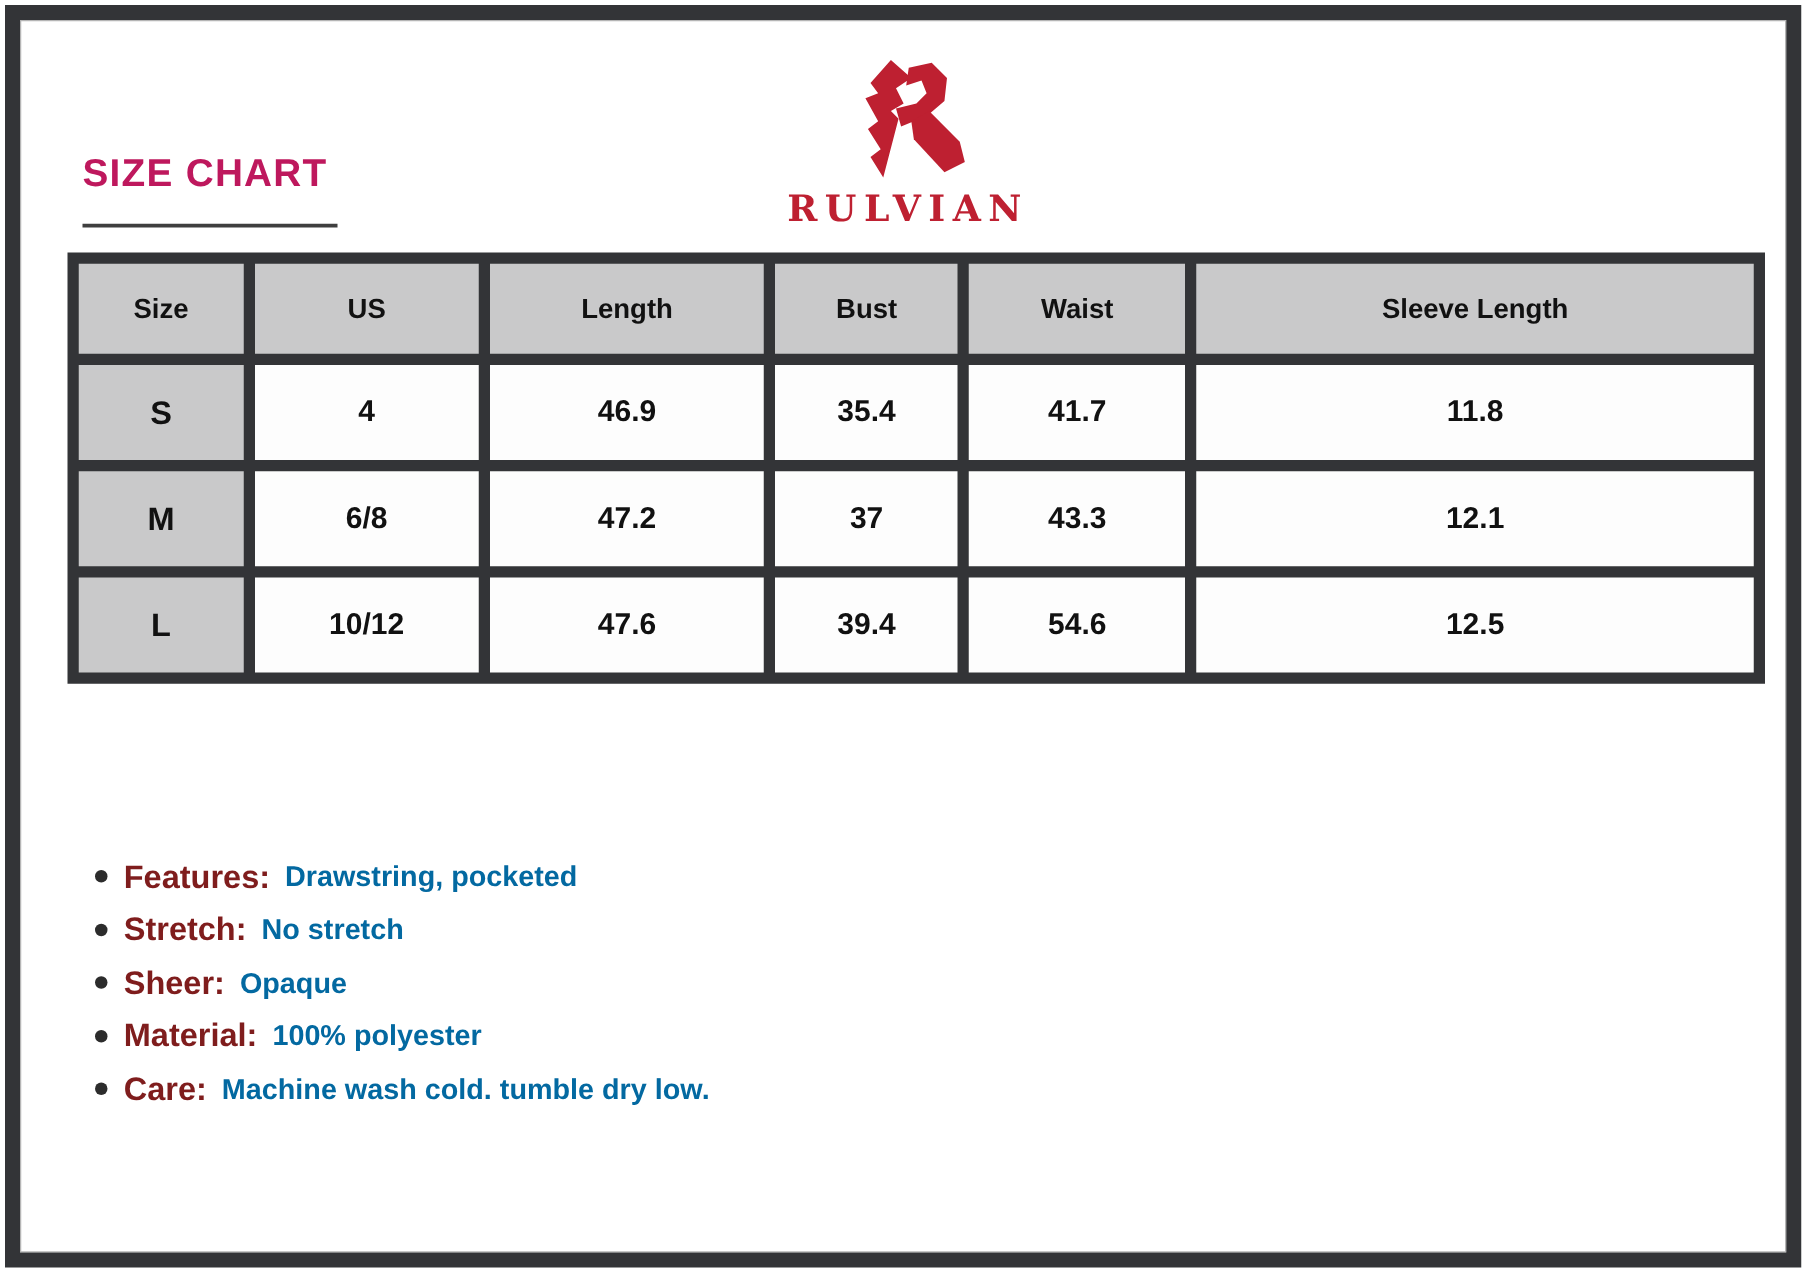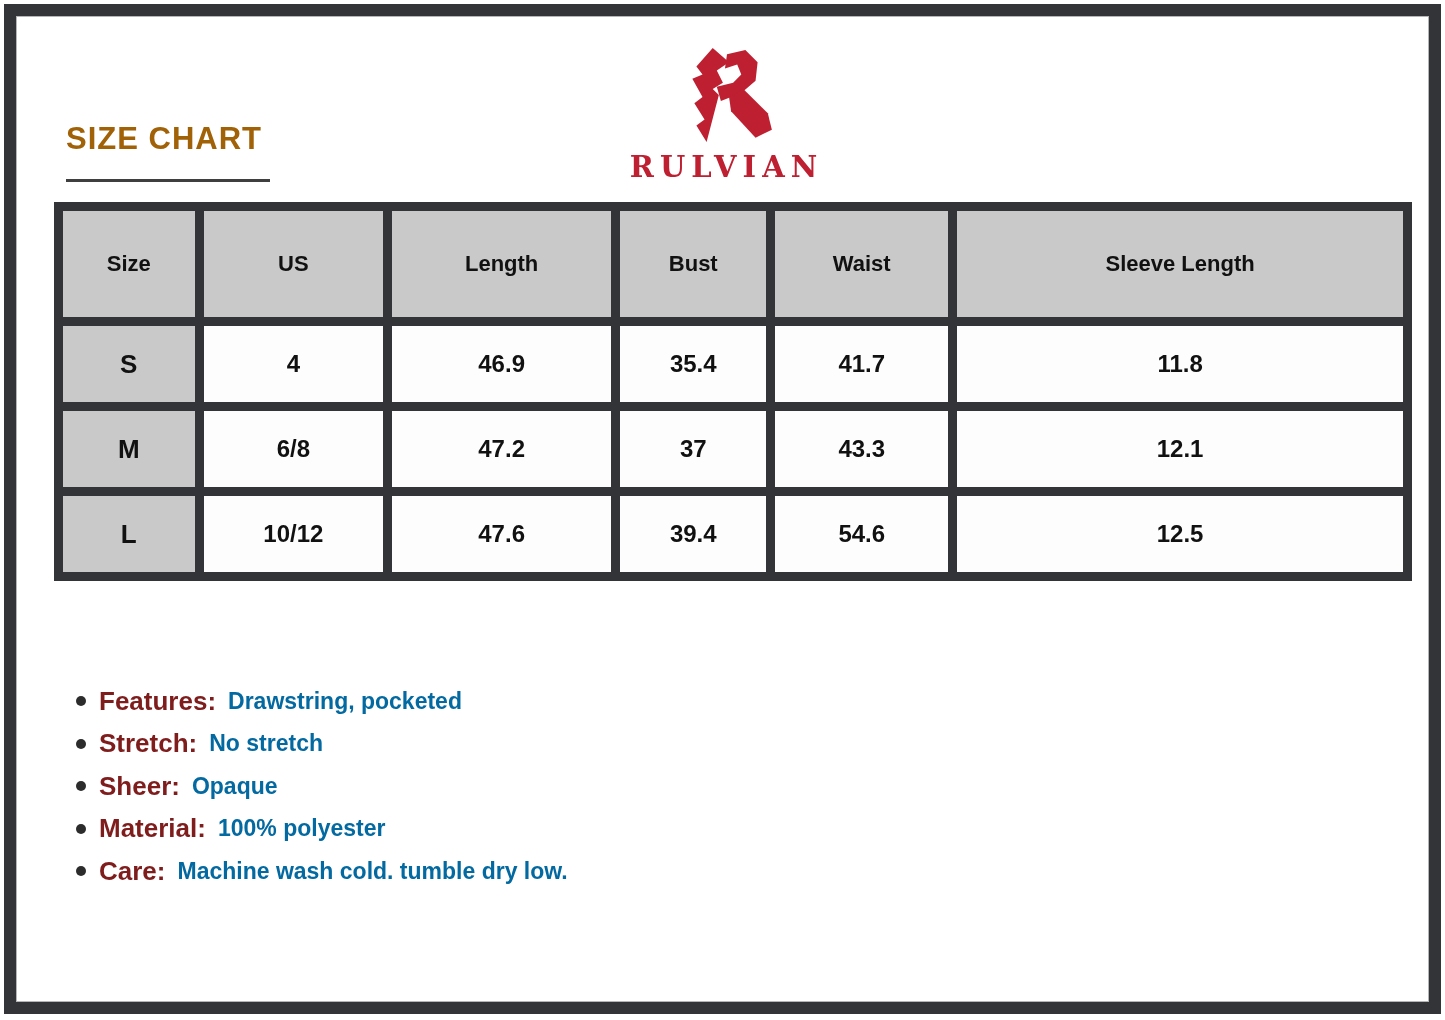--- a/index.html
+++ b/index.html
@@ -18,21 +18,21 @@
     background: #ffffff;
   }
   
   .title-block {
     position: absolute;
     left: 50px; top: 105px;
   }
   .page-title {
     font-size: 31px;
     font-weight: bold;
-    color: #a16207;
+    color: #be185d;
     letter-spacing: 1px;
   }
   .title-underline {
     margin-top: 22px;
     width: 204px;
     height: 3px;
     background: #3f3f3f;
   }
   .brand-block {
     position: absolute;
@@ -63,21 +63,21 @@
     border-spacing: 9px;
     background: #333437;
   }
   .size-table td, .size-table th {
     text-align: center;
     vertical-align: middle;
     font-weight: bold;
     color: #111111;
   }
   .size-table th {
-    height: 106px;
+    height: 72px;
     background: #c9c9ca;
     font-size: 22px;
   }
   .size-table td {
     height: 76px;
     background: #fdfdfd;
     font-size: 24px;
   }
   .size-table td.size-col {
     background: #c9c9ca;

